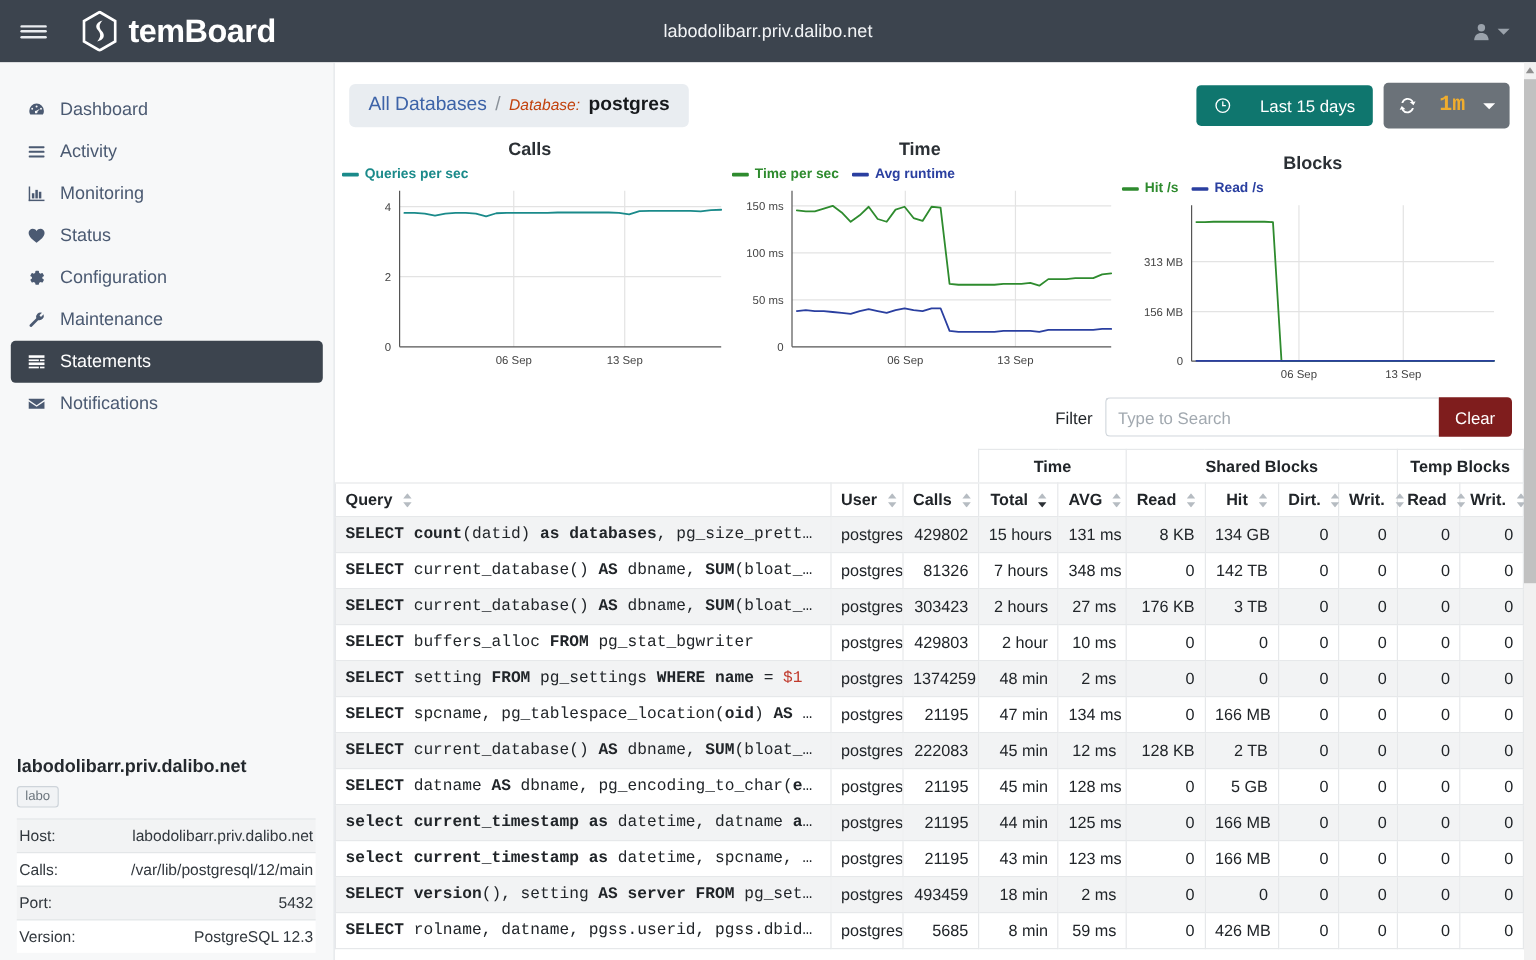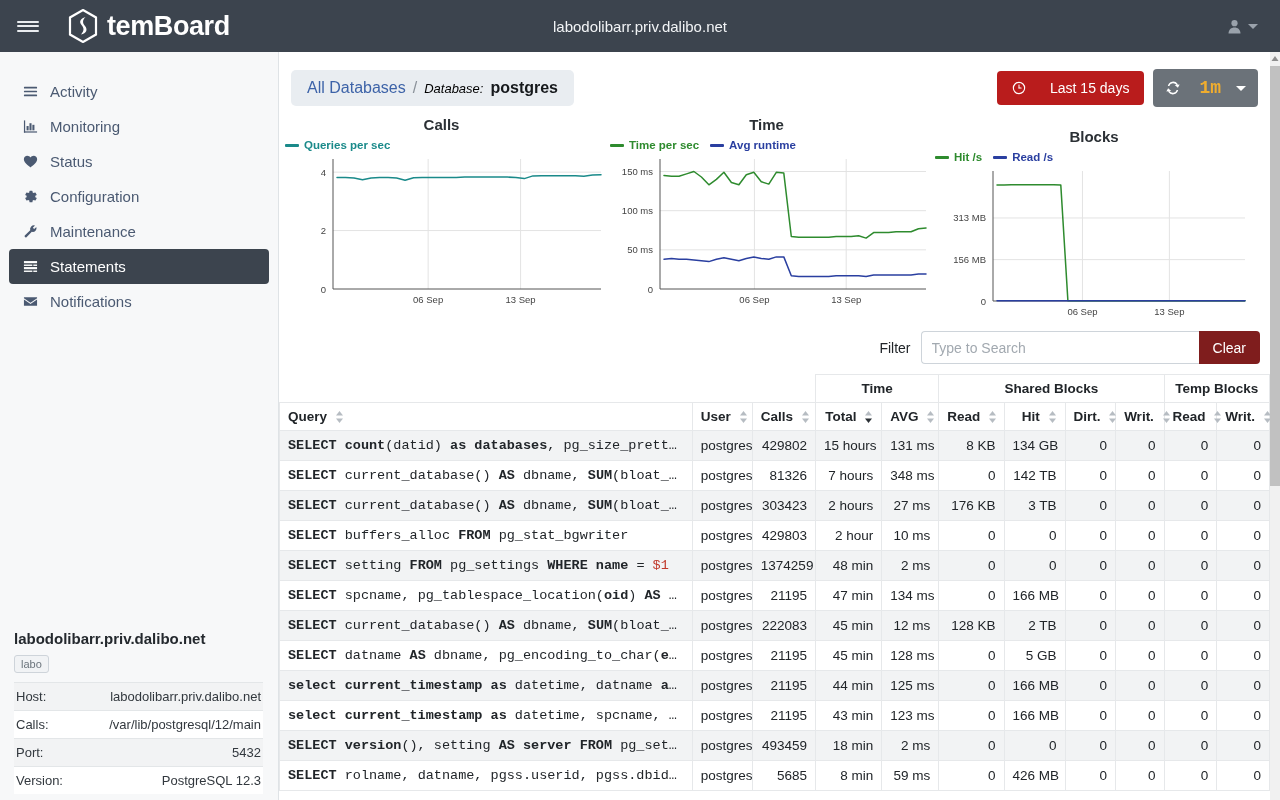--- a/index.html
+++ b/index.html
@@ -80,25 +80,25 @@
   }
   .toolbar {
     display: flex; align-items: center; padding: 14px 12px 0 12px; height: 58px;
   }
   .breadcrumb {
     background: #e9edf1; border-radius: 5px; padding: 9px 16px;
     font-size: 16px; display: flex; align-items: baseline; gap: 7px;
   }
   .bc-link { color: #3d63a8; cursor: pointer; }
   .bc-sep { color: #8a9199; }
-  .bc-label { color: #000000; font-style: italic; font-size: 13px; }
+  .bc-label { color: #c2410c; font-style: italic; font-size: 13px; }
   .bc-value { color: #16191c; font-weight: bold; font-size: 16px; }
   .toolbar-right { margin-left: auto; display:flex; gap: 9px; align-items:center; }
   .btn-gray {
-    background: #b91c1c; color: #ffffff; border: none; border-radius: 4px;
+    background: #0f766e; color: #ffffff; border: none; border-radius: 4px;
     font-size: 14px; padding: 9px 15px; display:flex; align-items:center; gap: 24px; cursor: pointer;
     font-family: "Liberation Sans", sans-serif;
     justify-content: flex-end;
   }
   .btn-split { background: #6b7279; border-radius: 4px; display:flex; align-items:center; cursor:pointer;}
   .btn-split .seg { padding: 9px 13px; display:flex; align-items:center; gap:6px; color:#fff; font-size:18px;font-family:Liberation Mono, monospace; }
   .btn-split .seg.amber { color: #f0ad2e; font-weight: bold; padding-left: 6px;}
   .clock-ico, .refresh-ico { width: 14px; height: 14px; display:block; fill: #fff; }
 
   
@@ -190,20 +190,28 @@
       <svg class="user-icon" viewBox="0 0 16 16">
         <circle cx="8" cy="4.4" r="3.3"></circle>
         <path d="M1.6 15.5 C1.6 11.2 4.5 9 8 9 C11.5 9 14.4 11.2 14.4 15.5 Z"></path>
       </svg>
       <span class="caret-down"></span>
     </div>
   </div>
 
   <div class="sidebar">
 
+    <a class="nav-item">
+      <span class="nav-ico">
+        <svg width="15" height="15" viewBox="0 0 16 16">
+            <path d="M8 2.5A6.5 6.5 0 0 0 1.5 9c0 1.2.33 2.3.9 3.25h11.2A6.45 6.45 0 0 0 14.5 9 6.5 6.5 0 0 0 8 2.5zm0 1.6a.9.9 0 1 1 0 1.8.9.9 0 0 1 0-1.8zM4.1 6.2a.85.85 0 1 1 0 1.7.85.85 0 0 1 0-1.7zm7.8 0a.85.85 0 1 1 0 1.7.85.85 0 0 1 0-1.7zM11 7.1l-2.3 2.6a1.15 1.15 0 1 1-.95-.8L11 7.1z"></path>
+          </svg>
+      </span>
+      <span>Dashboard</span>
+    </a>
 
     <a class="nav-item">
       <span class="nav-ico">
         <svg width="15" height="15" viewBox="0 0 16 16">
             <rect x="1" y="3" width="14" height="1.8" rx=".6"></rect>
             <rect x="1" y="7.1" width="14" height="1.8" rx=".6"></rect>
             <rect x="1" y="11.2" width="14" height="1.8" rx=".6"></rect>
           </svg>
       </span>
       <span>Activity</span>

